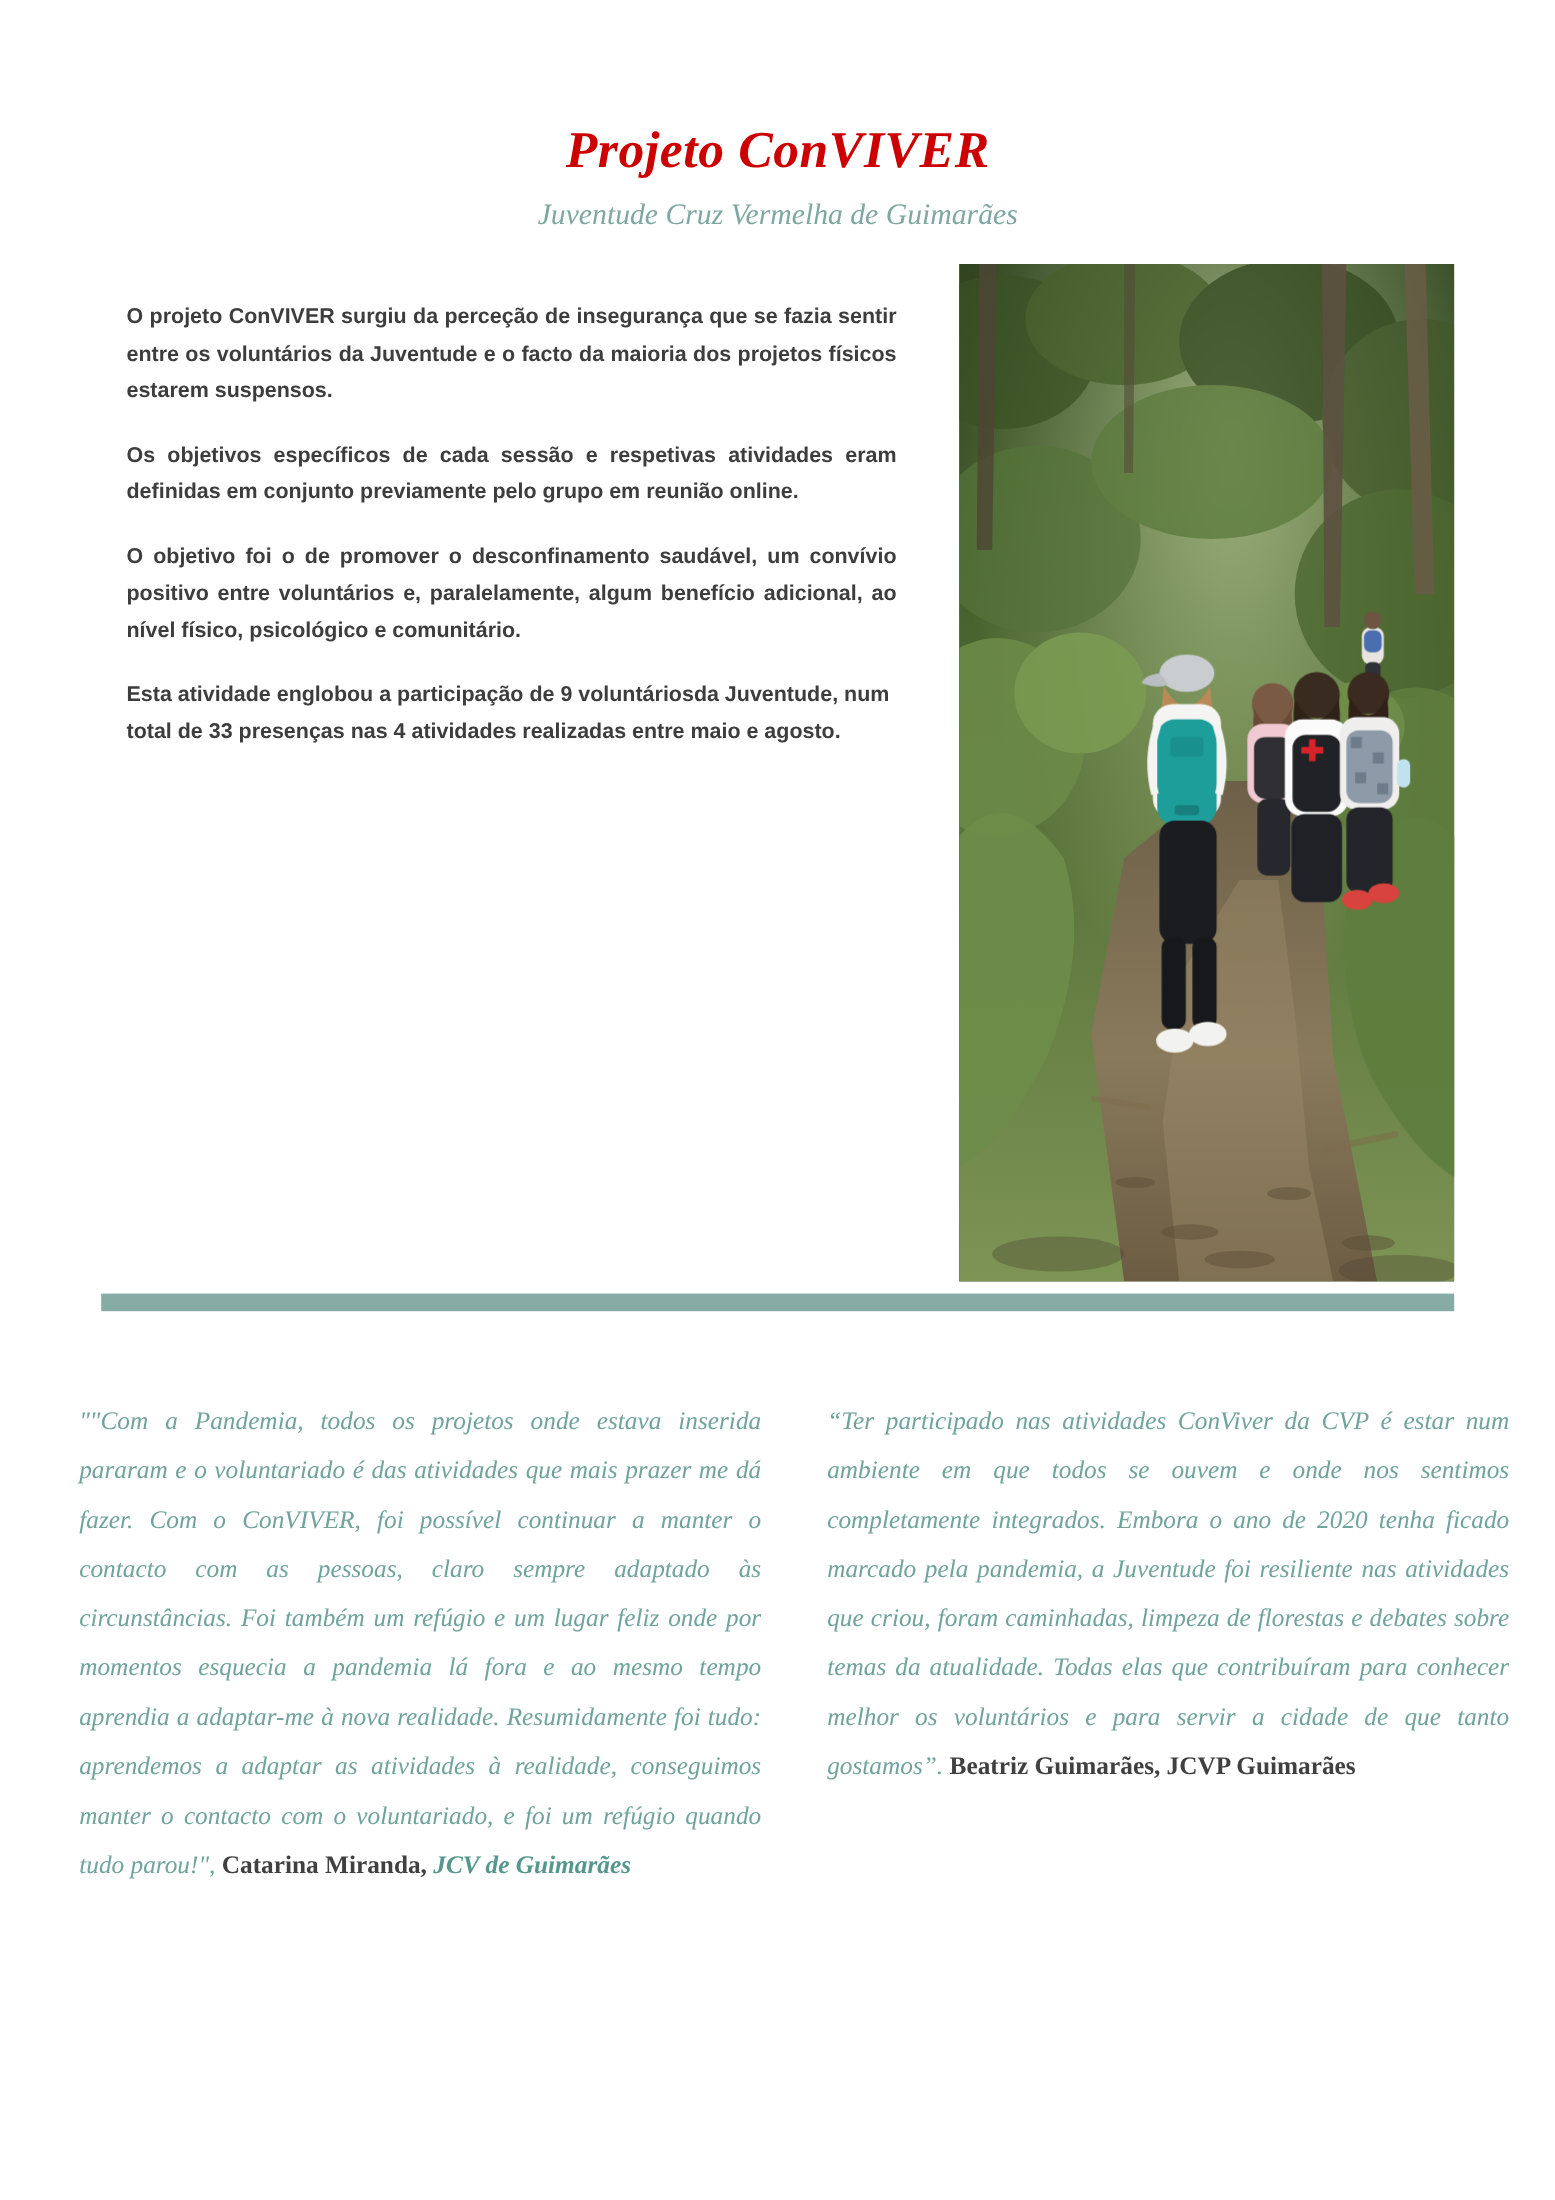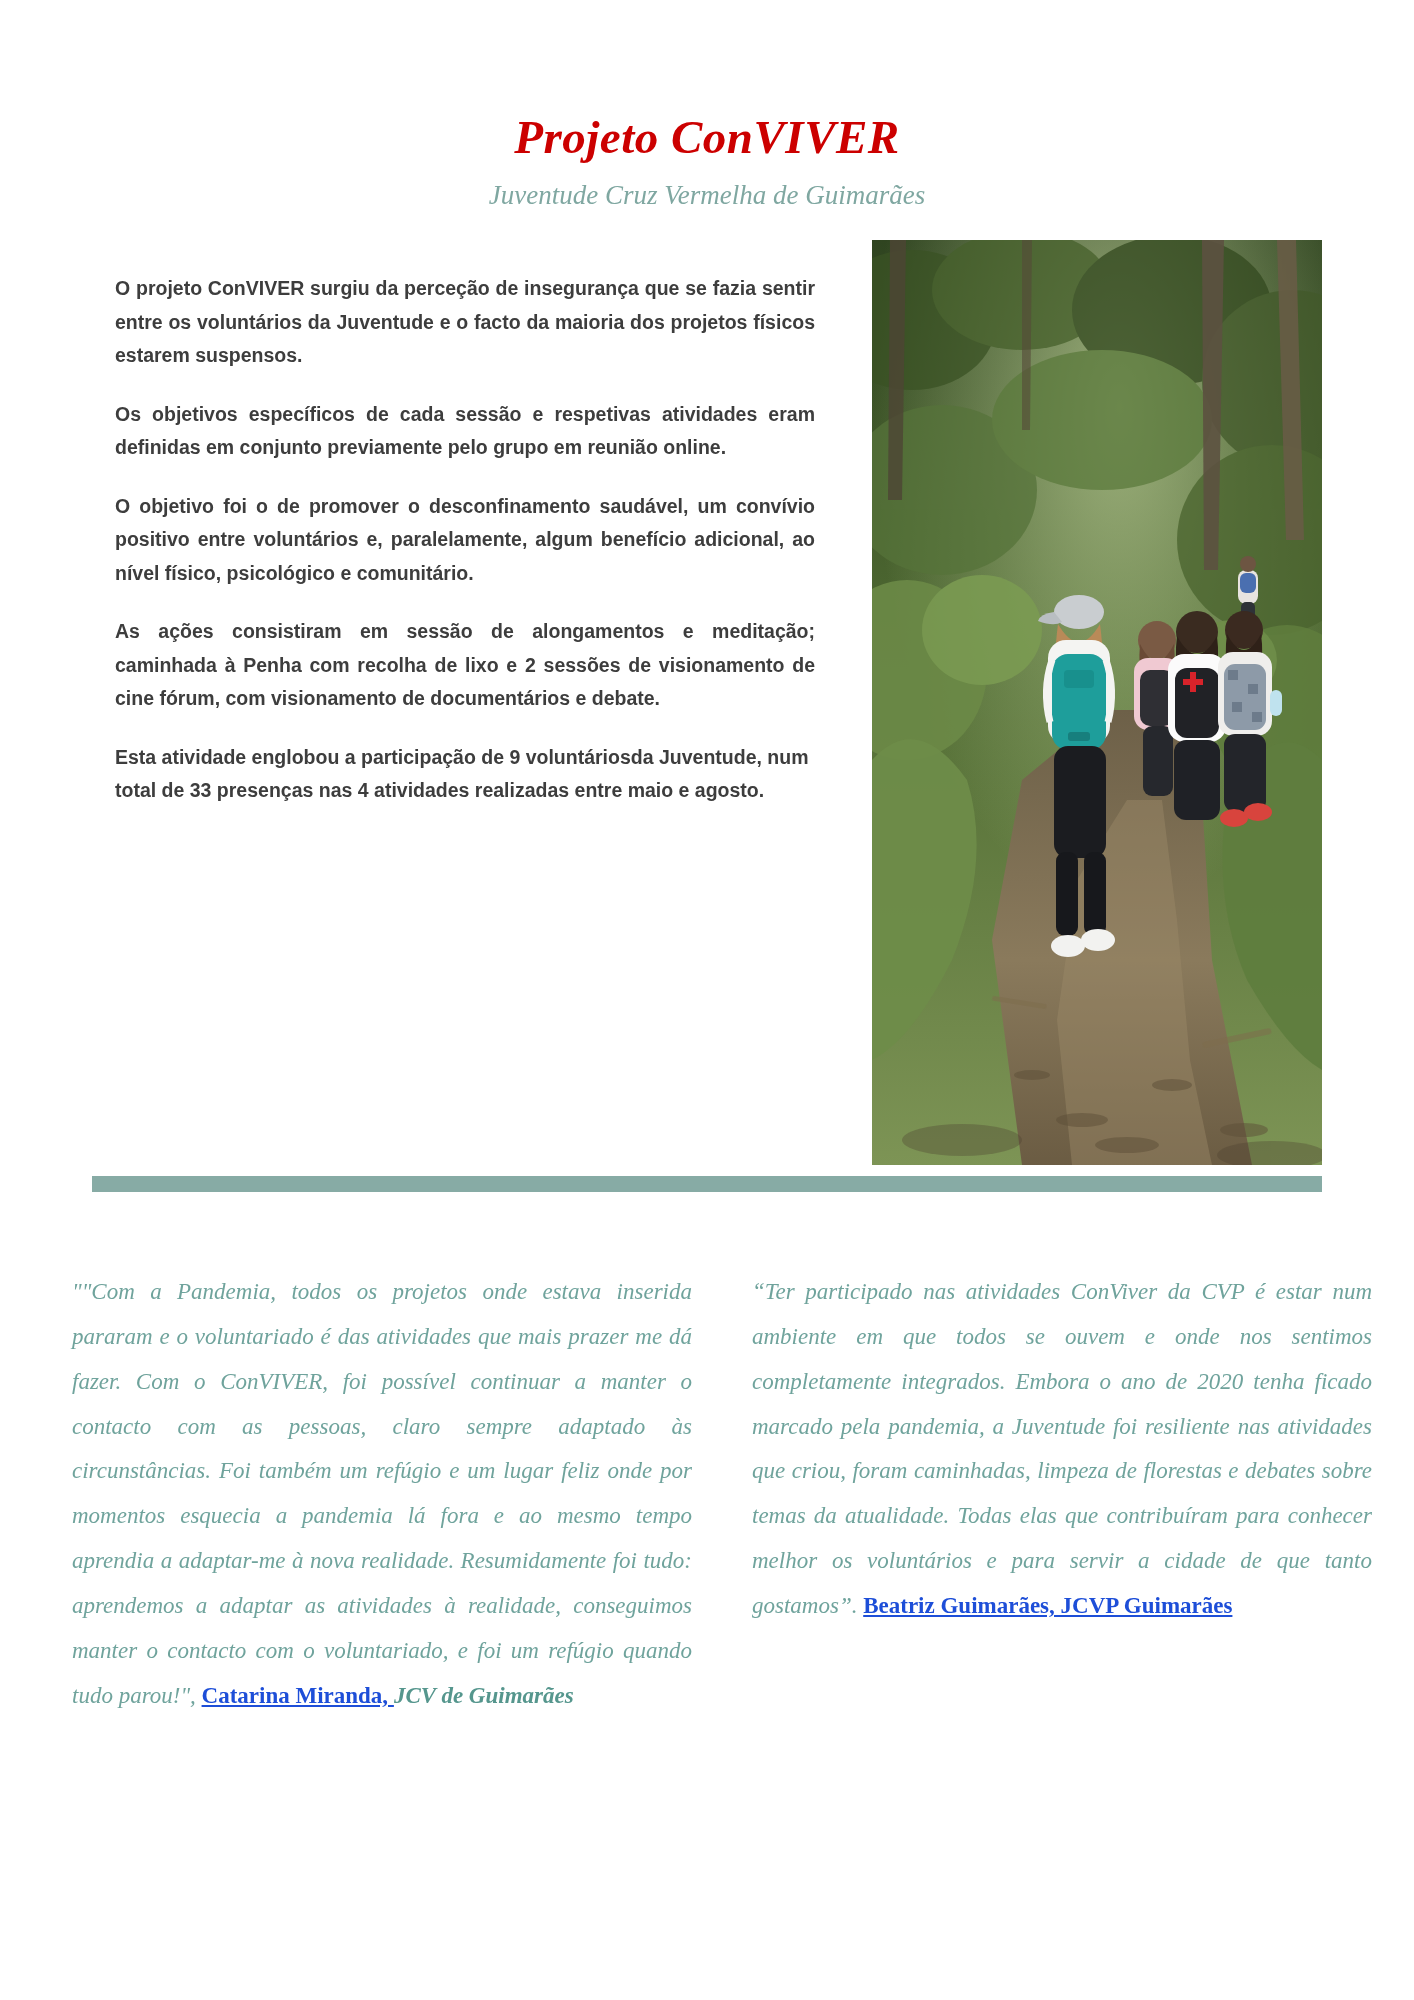--- a/index.html
+++ b/index.html
@@ -118,43 +118,41 @@
     font-size: 23px;
     line-height: 1.95;
     color: #6fa39c;
     text-align: justify;
   }
   .quote-left { left: 72px; width: 620px; }
   .quote-right { left: 752px; width: 620px; }
   .quote b {
     font-style: normal;
     font-weight: bold;
-    color: #1d4ed8;
-    text-decoration: underline;
+    color: #404040;
   }
   .quote .attrib-italic {
     font-style: italic;
     font-weight: bold;
     color: #55968d;
   }
 </style>
 </head>
 <body>
 
 <div class="page">
 
 
   <div class="title">Projeto ConVIVER</div>
   <div class="subtitle">Juventude Cruz Vermelha de Guimarães</div>
 
   <div class="text-col">
     <p class="para">O projeto ConVIVER surgiu da perceção de insegurança que se fazia sentir entre os voluntários da Juventude e o facto da maioria dos projetos físicos estarem suspensos.</p>
     <p class="para">Os objetivos específicos de cada sessão e respetivas atividades eram definidas em conjunto previamente pelo grupo em reunião online.</p>
     <p class="para">O objetivo foi o de promover o desconfinamento saudável, um convívio  positivo entre voluntários e, paralelamente, algum benefício adicional, ao nível físico, psicológico e comunitário.</p>
-    <p class="para">As ações consistiram em sessão de alongamentos e meditação; caminhada à Penha com recolha de lixo e 2 sessões de visionamento de cine fórum, com visionamento de documentários e debate.</p>
     <p class="para last">Esta atividade englobou a participação de 9 voluntáriosda Juventude, num total de 33 presenças nas 4 atividades realizadas entre maio e agosto.</p>
   </div>
 
   <div class="photo">
     <svg width="450" height="925" viewBox="0 0 450 925" xmlns="http://www.w3.org/2000/svg">
       <defs>
         <linearGradient id="canopy" x1="0" y1="0" x2="0" y2="1">
           <stop offset="0%" stop-color="#2f4420"></stop>
           <stop offset="45%" stop-color="#506b33"></stop>
           <stop offset="100%" stop-color="#7d9455"></stop>

